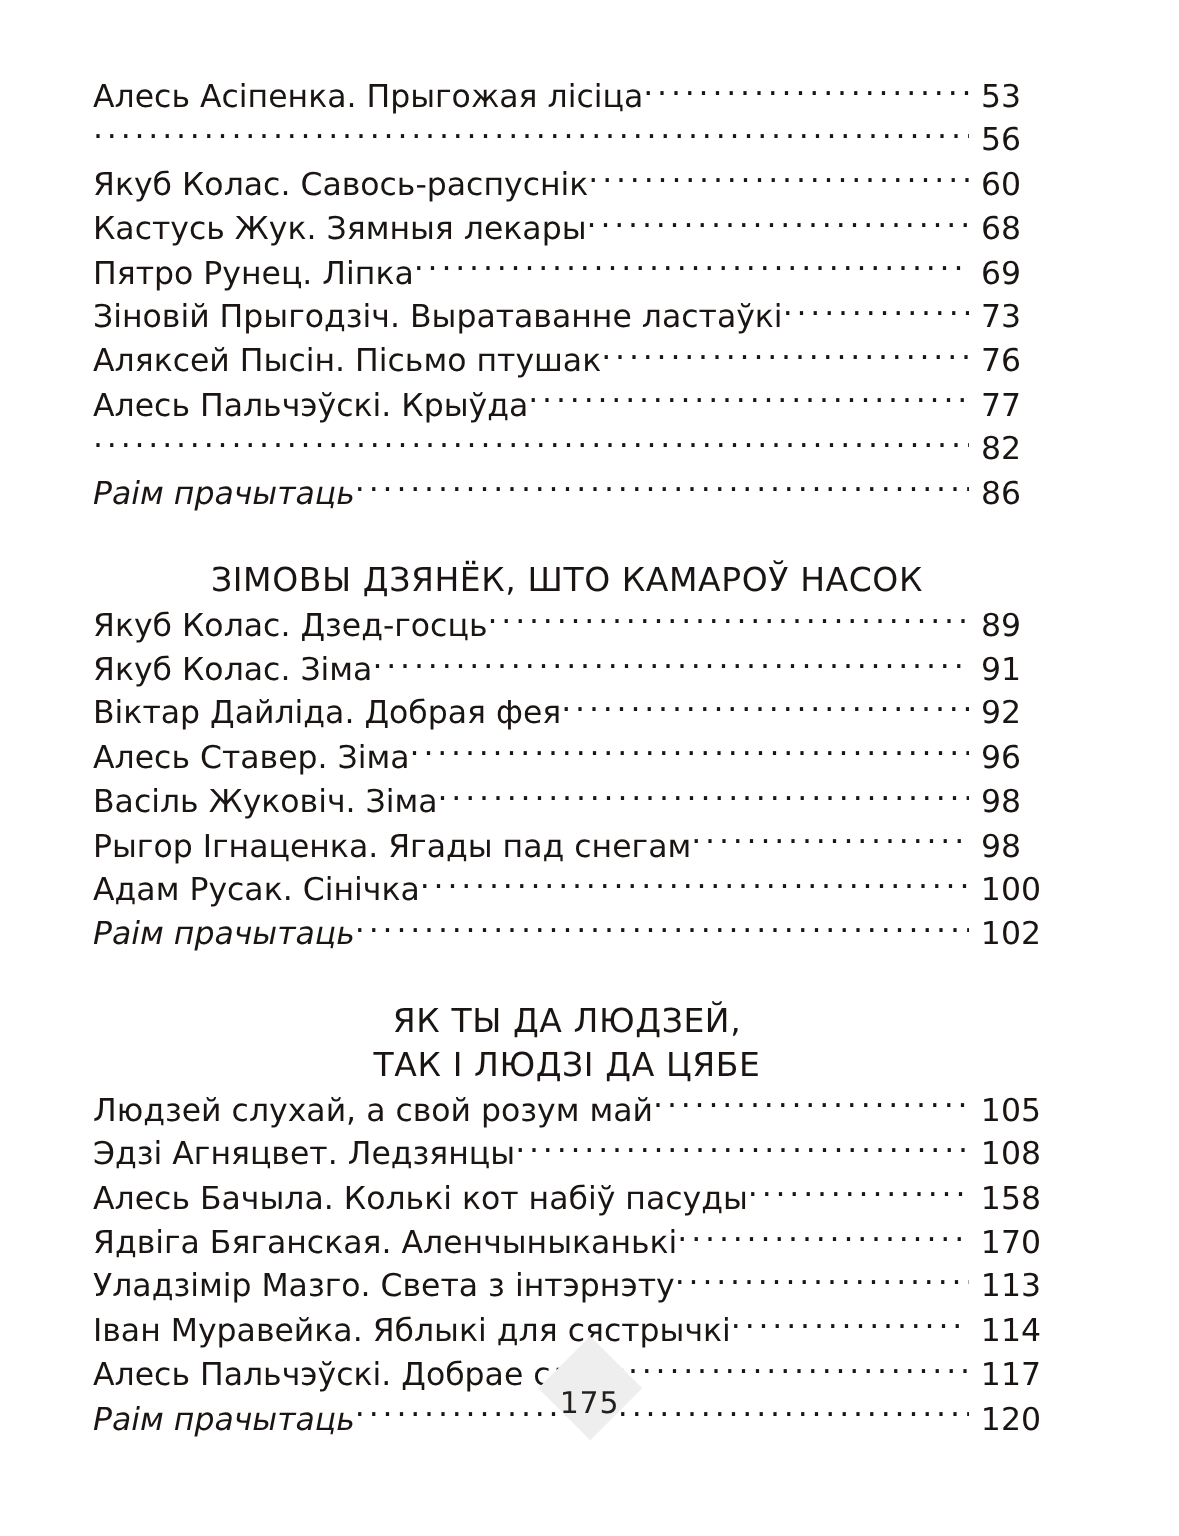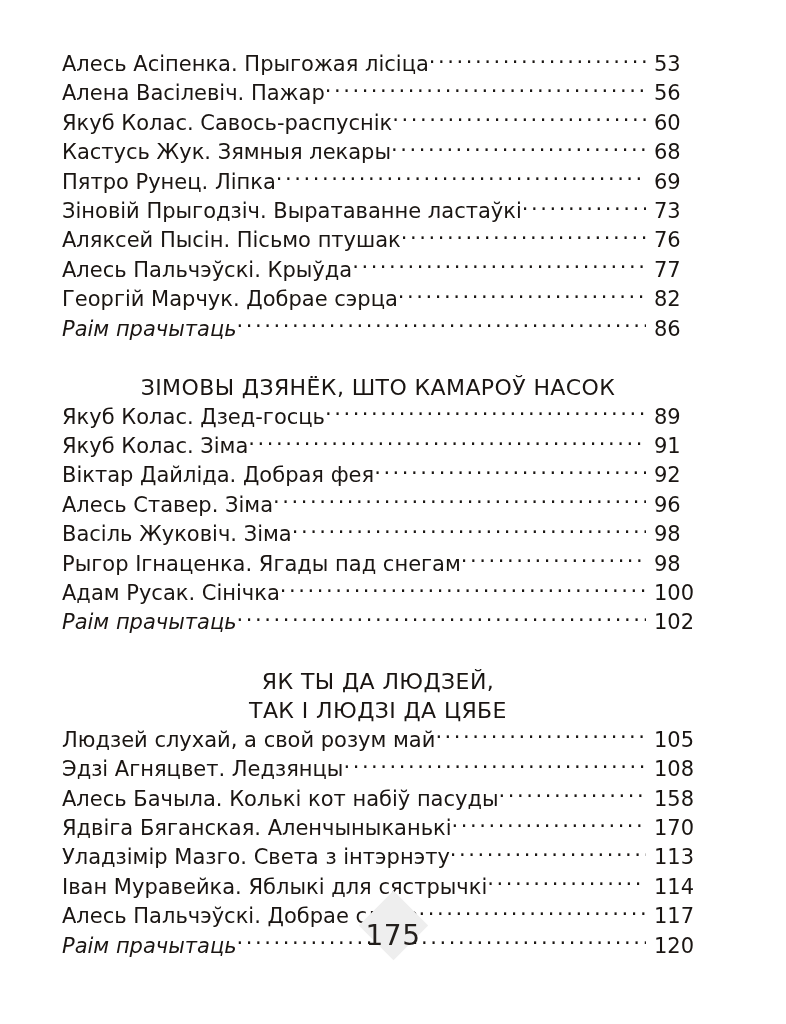--- a/index.html
+++ b/index.html
@@ -111,37 +111,36 @@
   }
   .page-number {
     position: absolute;
     left: 0;
     top: 0;
     width: 786px;
     height: 74px;
     display: flex;
     align-items: center;
     justify-content: center;
-    font-size: 28px;
+    font-size: 20px;
     color: #231f1c;
     letter-spacing: 0.5px;
   }
 </style>
 </head>
 <body>
 
 <div class="page">
   <div class="toc" id="toc-root">
       <div class="entry spaced">
         <span class="entry-title">Алесь Асіпенка. Прыгожая лісіца</span>
         <span class="entry-leader"></span>
         <span class="entry-page">53</span>
       </div>
       <div class="entry spaced">
-        <span class="entry-title">Алена Васілевіч. Пажар</span>
         <span class="entry-leader"></span>
         <span class="entry-page">56</span>
       </div>
       <div class="entry spaced">
         <span class="entry-title">Якуб Колас. Савось-распуснік</span>
         <span class="entry-leader"></span>
         <span class="entry-page">60</span>
       </div>
       <div class="entry">
         <span class="entry-title">Кастусь Жук. Зямныя лекары</span>
@@ -162,21 +161,20 @@
         <span class="entry-title">Аляксей Пысін. Пісьмо птушак</span>
         <span class="entry-leader"></span>
         <span class="entry-page">76</span>
       </div>
       <div class="entry">
         <span class="entry-title">Алесь Пальчэўскі. Крыўда</span>
         <span class="entry-leader"></span>
         <span class="entry-page">77</span>
       </div>
       <div class="entry spaced">
-        <span class="entry-title">Георгій Марчук. Добрае сэрца</span>
         <span class="entry-leader"></span>
         <span class="entry-page">82</span>
       </div>
       <div class="entry italic">
         <span class="entry-title">Раім прачытаць</span>
         <span class="entry-leader"></span>
         <span class="entry-page">86</span>
       </div>
       <div class="heading-gap-before"></div>
       <div class="section-heading">ЗІМОВЫ ДЗЯНЁК, ШТО КАМАРОЎ НАСОК</div>

